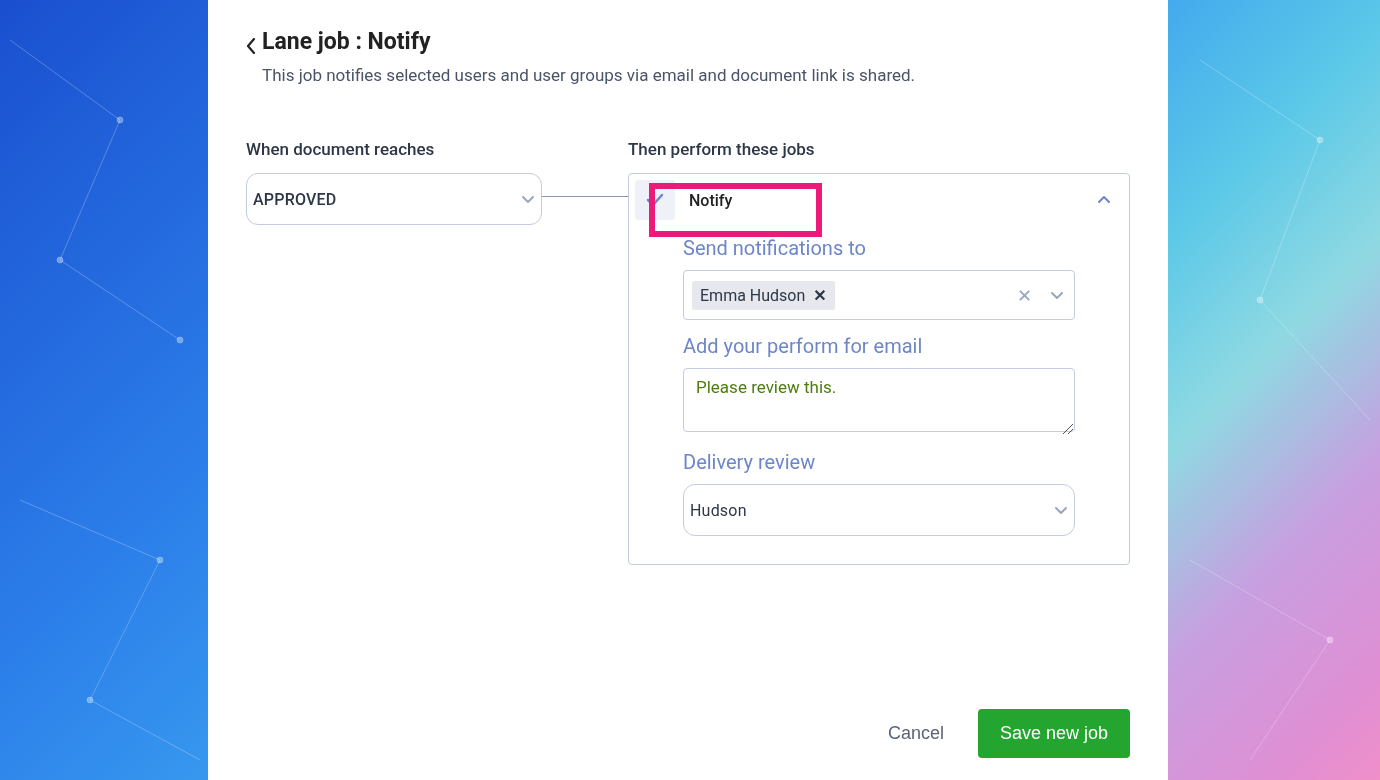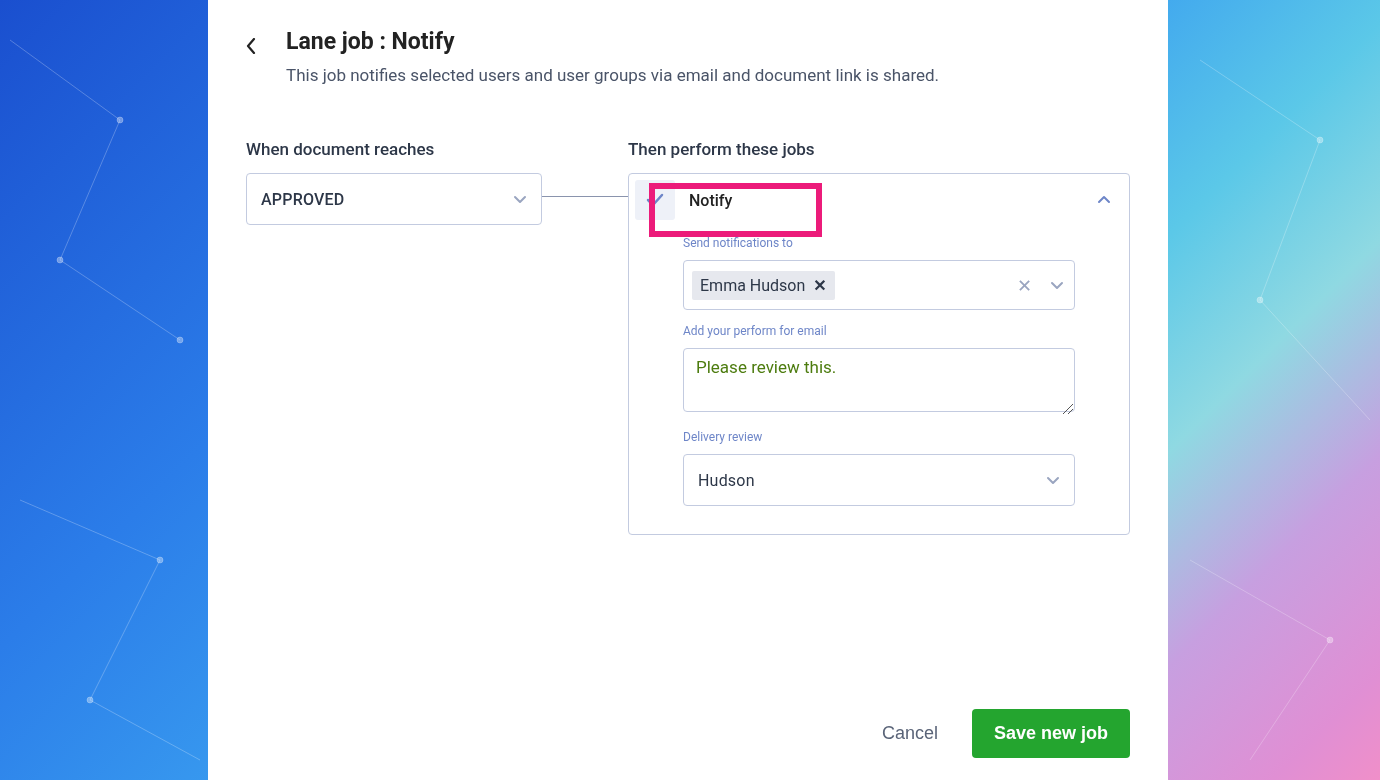--- a/index.html
+++ b/index.html
@@ -27,21 +27,21 @@
     height: 780px;
     background: #ffffff;
     padding: 28px 38px 22px 38px;
     display: flex;
     flex-direction: column;
   }
 
   .header-row {
     display: flex;
     align-items: flex-start;
-    gap: 30px;
+    gap: 6px;
   }
   .back-chevron {
     margin-top: 10px;
     width: 10px;
     height: 16px;
     cursor: pointer;
   }
   .title-block { flex: 1; }
   .title {
     font-size: 23px;
@@ -63,25 +63,25 @@
   .left-col { width: 296px; }
   .section-label {
     font-size: 17px;
     font-weight: 500;
     color: #2d3748;
     margin-bottom: 14px;
   }
 
   .select-box {
     border: 1px solid #c3cbe0;
-    border-radius: 4px;
+    border-radius: 12px;
     height: 52px;
     display: flex;
     align-items: center;
-    padding: 0 14px;
+    padding: 0 6px;
     background: #fff;
     cursor: pointer;
   }
   .select-box .value {
     flex: 1;
     font-size: 16px;
     color: #2d3748;
     font-weight: 500;
     letter-spacing: 0.2px;
   }
@@ -137,21 +137,21 @@
   .highlight {
     position: absolute;
     border: 6px solid #ec1b7a;
     pointer-events: none;
   }
 
   .job-body {
     padding: 10px 54px 28px 54px;
   }
   .field-label {
-    font-size: 12px;
+    font-size: 20px;
     color: #6e86c8;
     margin-bottom: 10px;
     margin-top: 14px;
   }
   .field-label:first-child { margin-top: 0; }
 
   .recipients {
     border: 1px solid #c3cbe0;
     border-radius: 4px;
     height: 50px;
@@ -216,21 +216,21 @@
     font-size: 18px;
     color: #5a6478;
     cursor: pointer;
     background: none;
     border: none;
   }
   .save {
     background: #24a52f;
     color: #fff;
     font-size: 18px;
-    font-weight: 700;
+    font-weight: 400;
     border: none;
     border-radius: 4px;
     padding: 14px 22px;
     cursor: pointer;
   }
 </style>
 </head>
 <body>
 
 <svg class="bg-lines" viewBox="0 0 1380 780" preserveAspectRatio="none">

